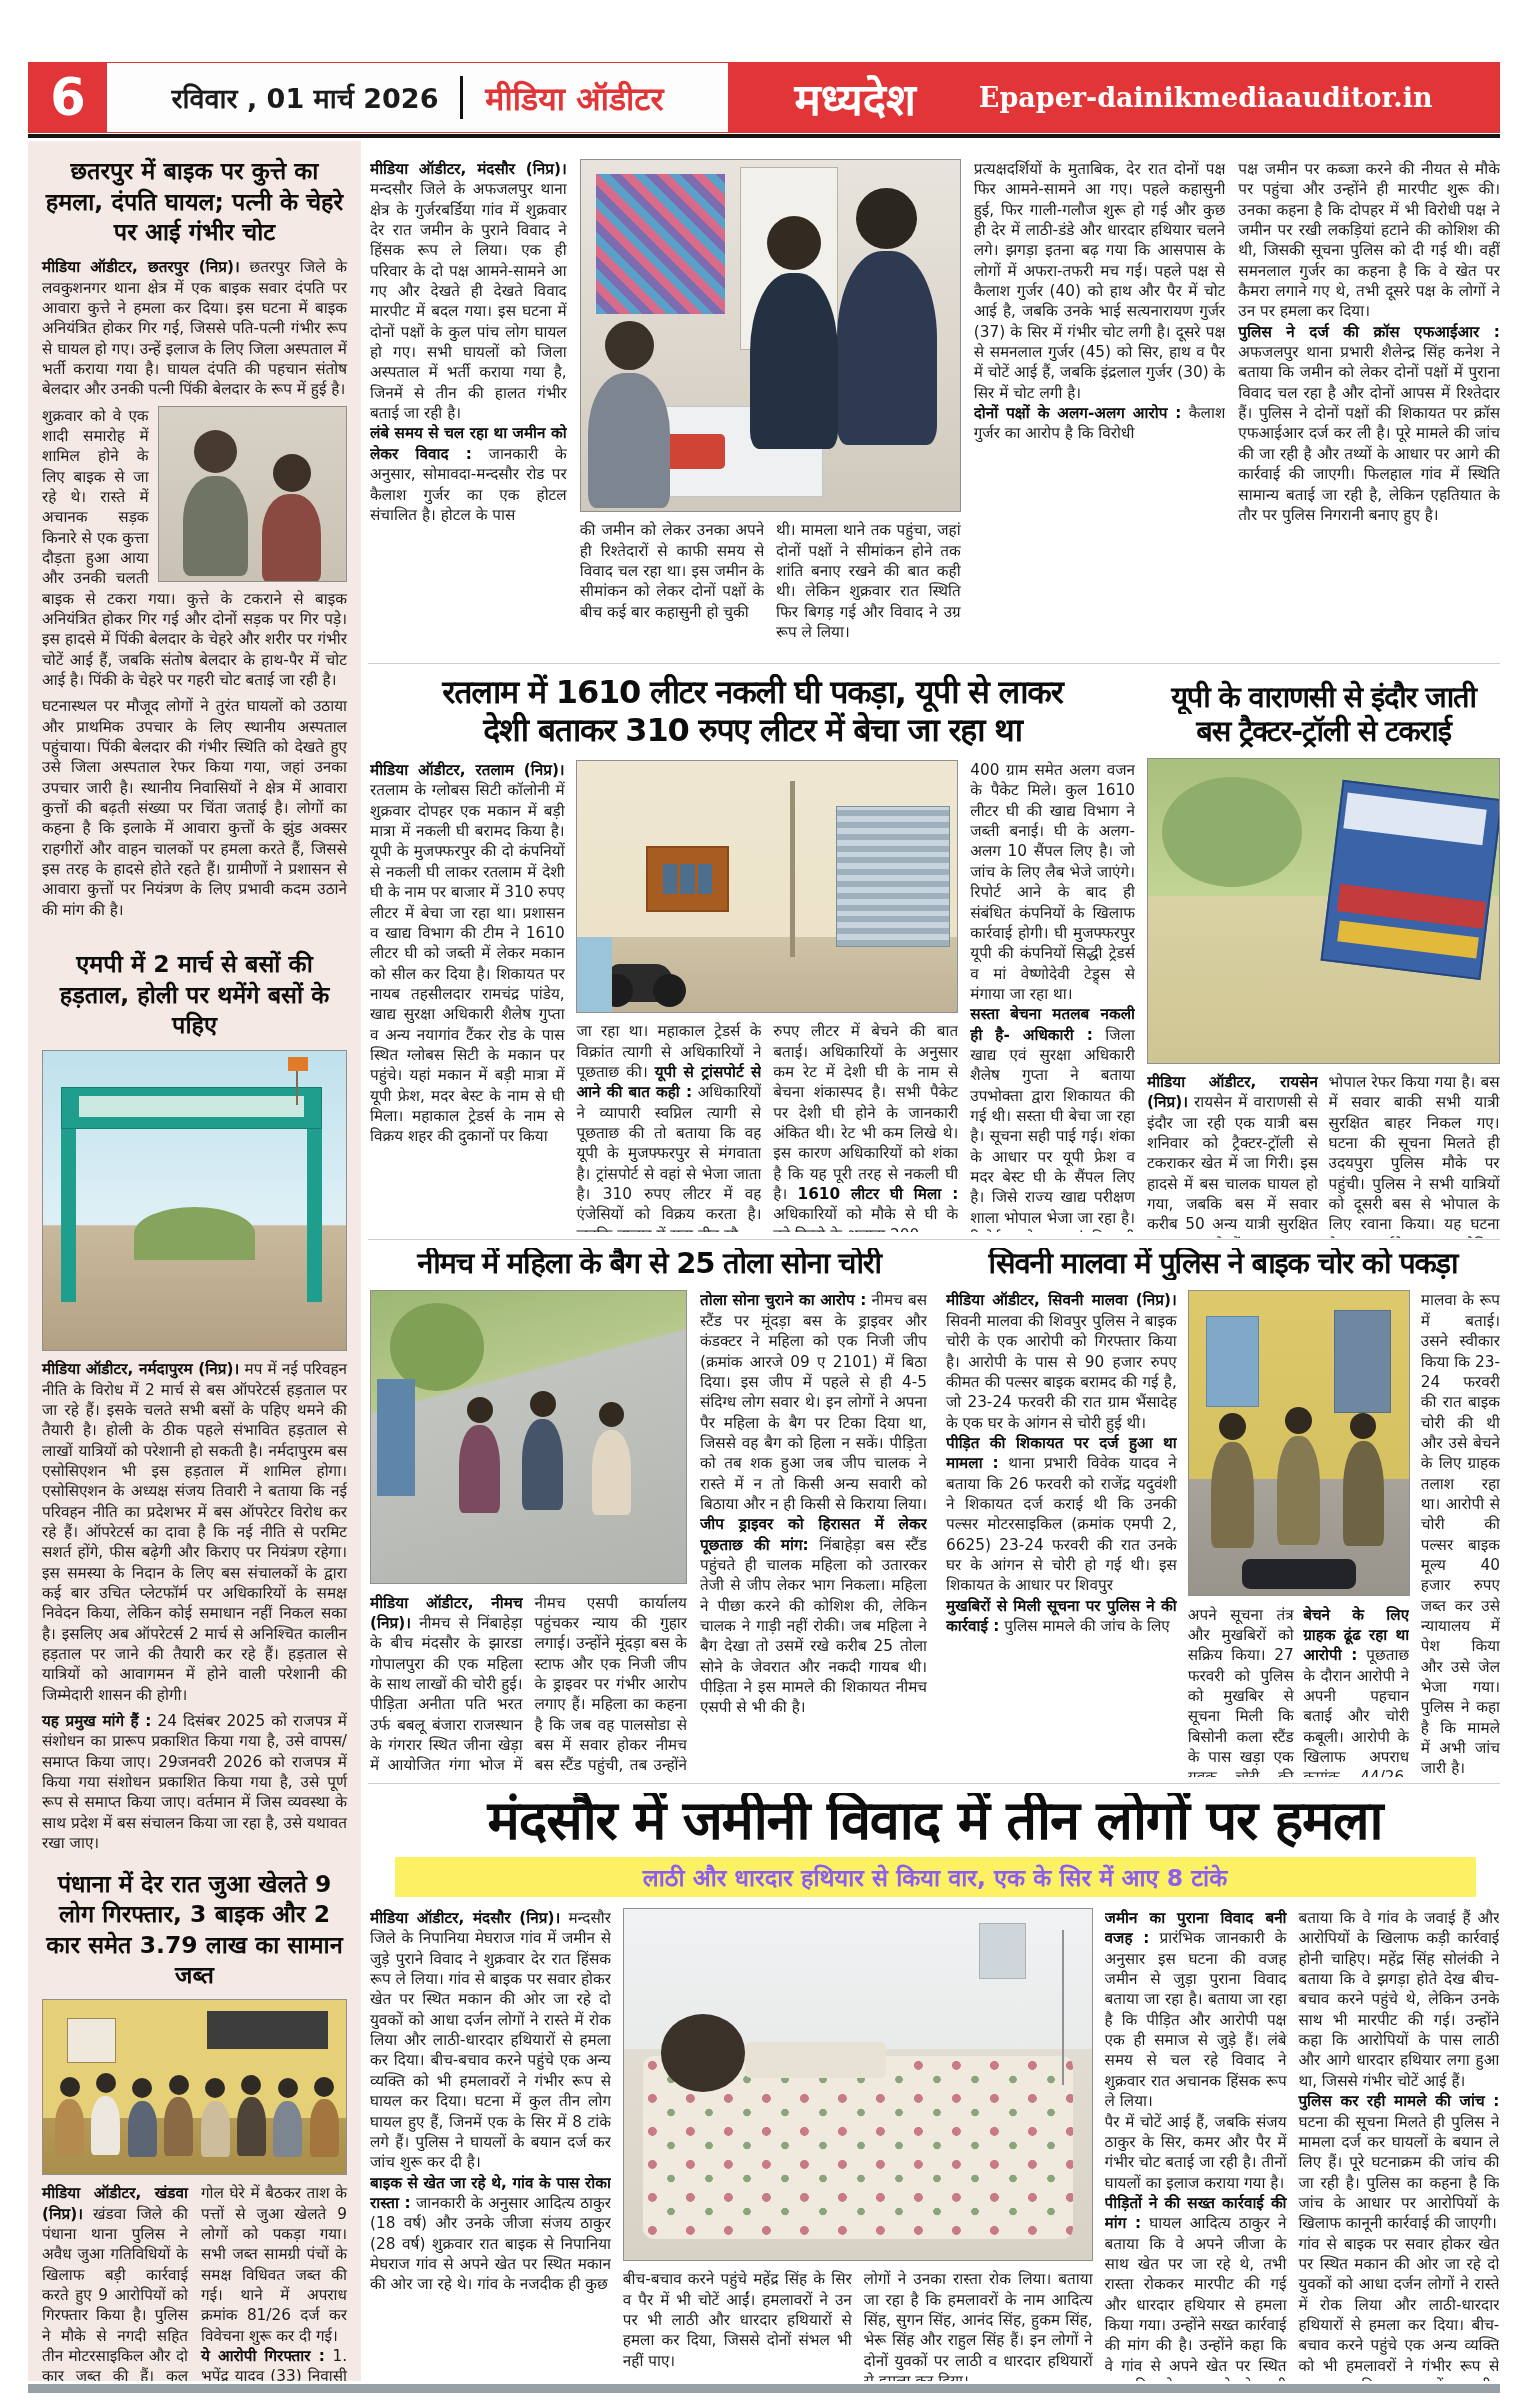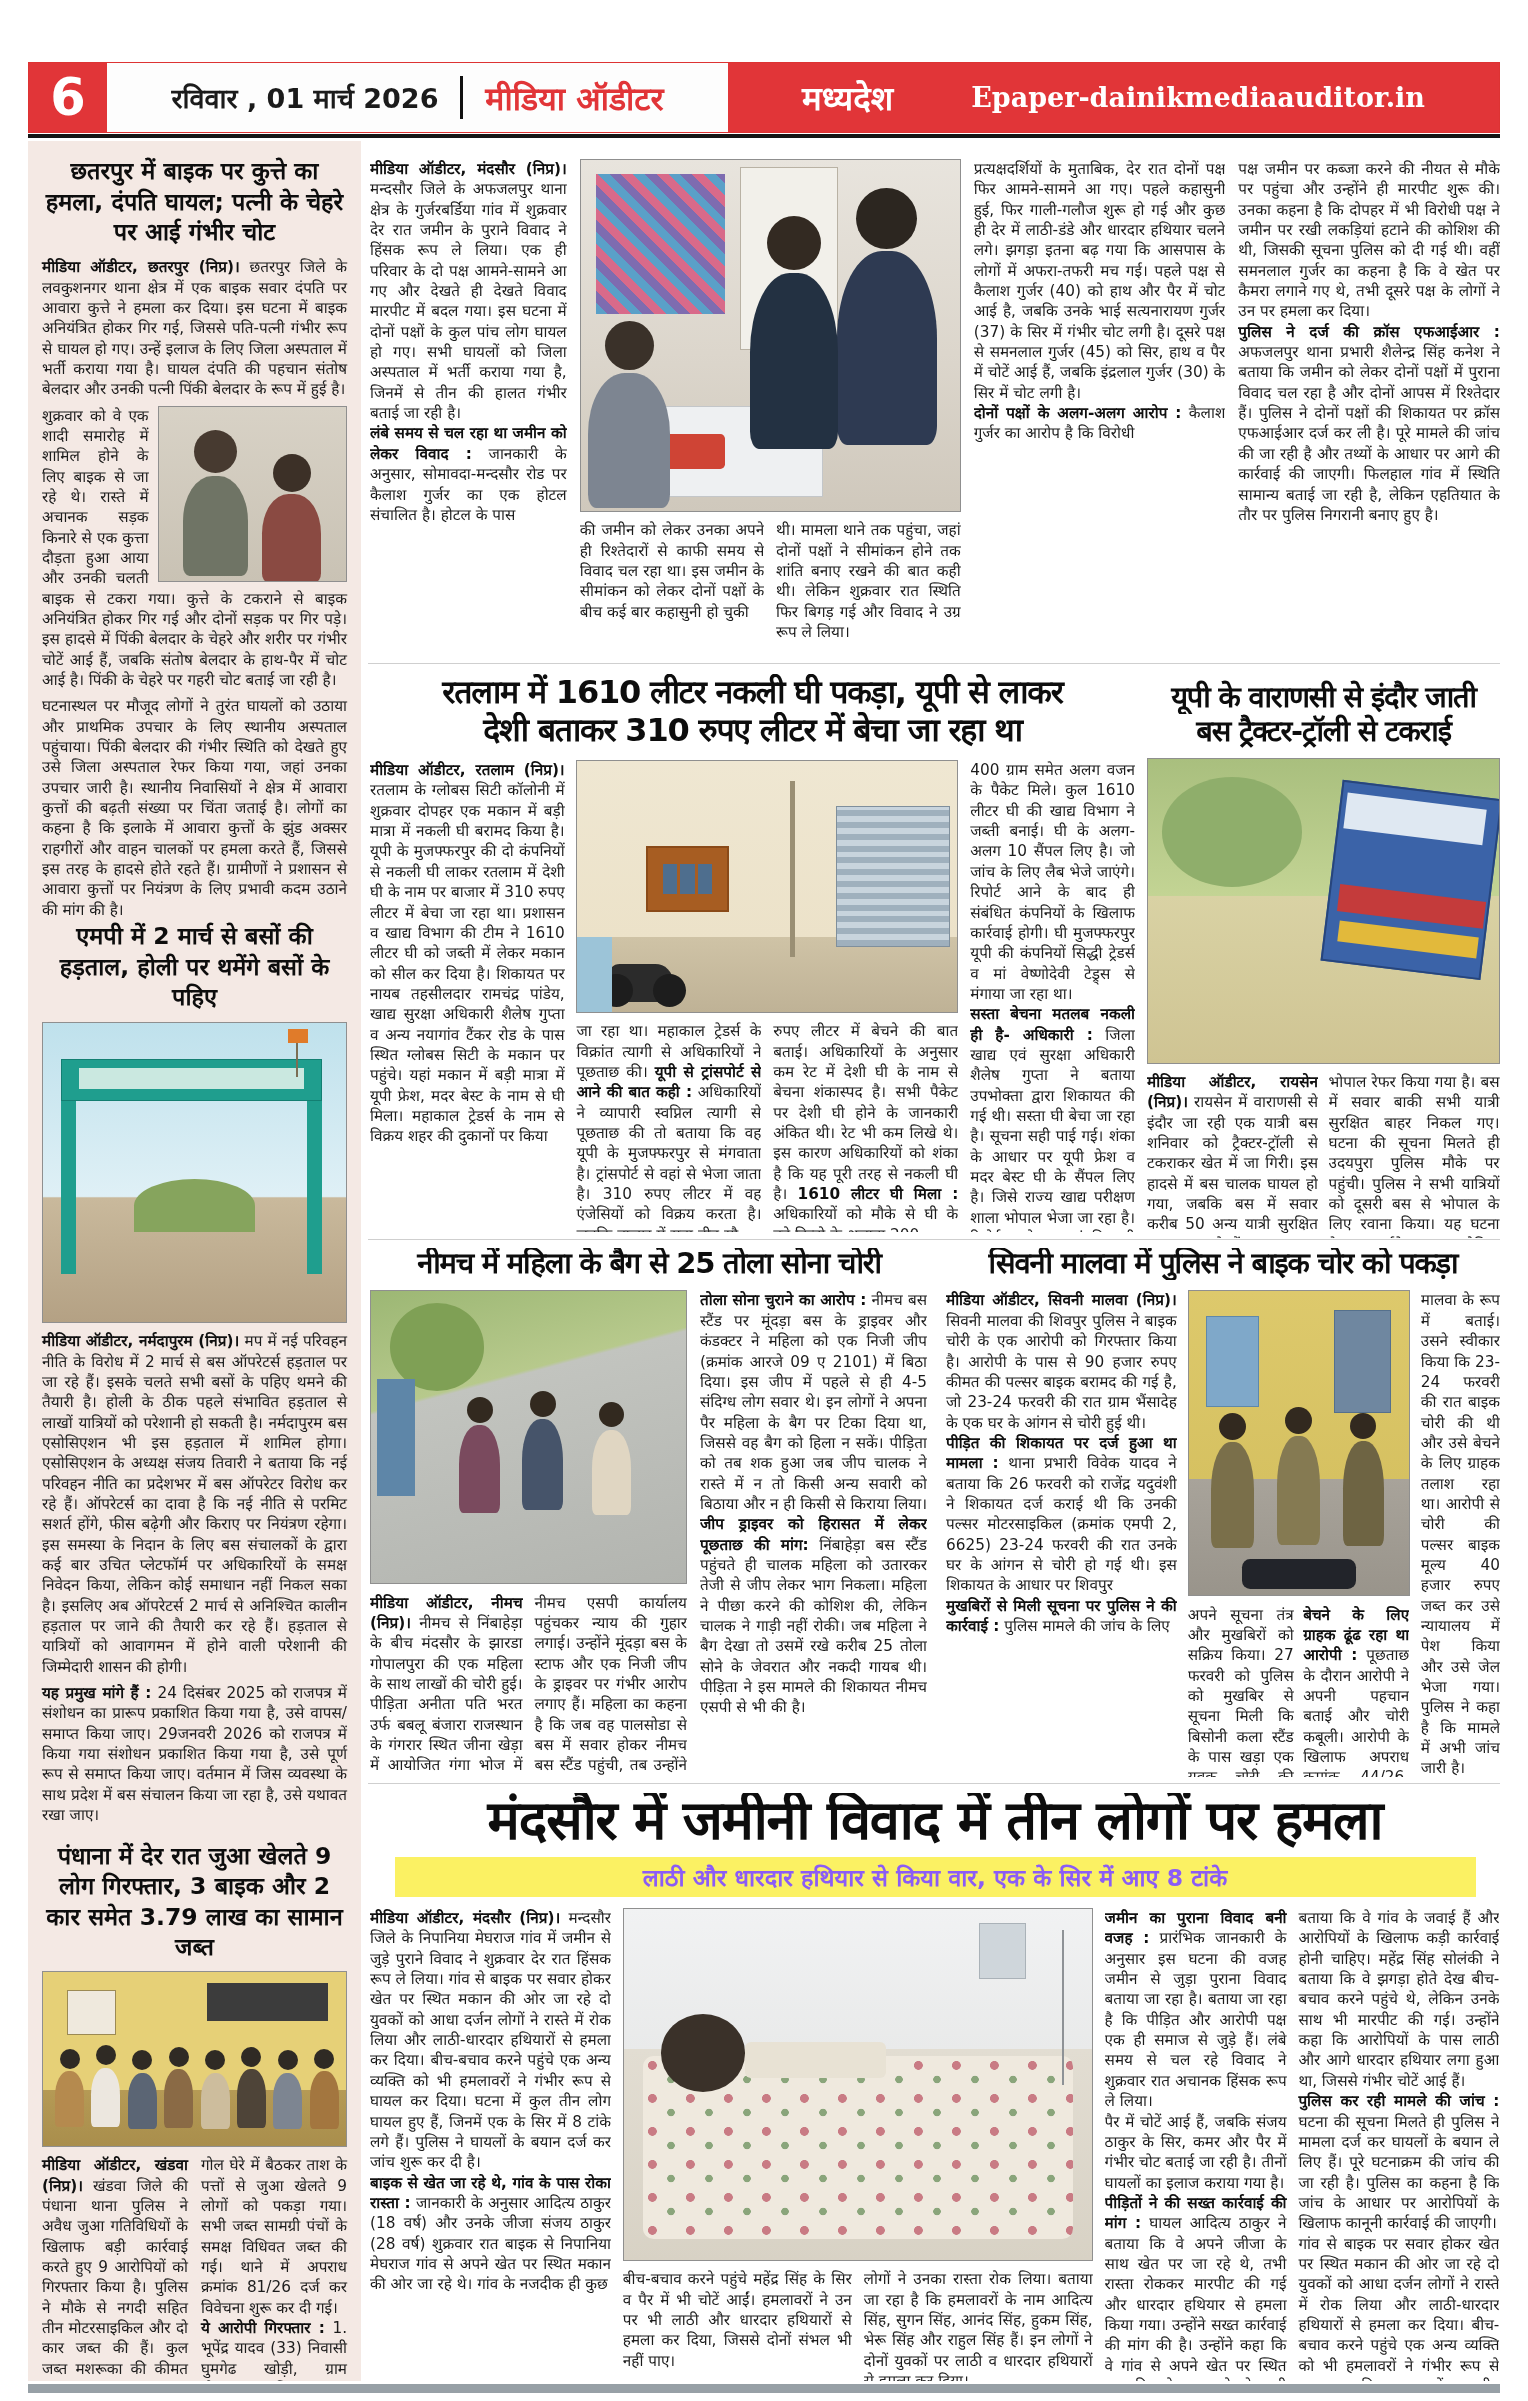--- a/index.html
+++ b/index.html
@@ -7,21 +7,21 @@
   body{position:relative;height:2401px;font-family:"DejaVu Sans",sans-serif;color:#1c1c1c;overflow:hidden}
   .abs{position:absolute}
   
   .hdr{position:absolute;left:28px;top:62px;width:1472px;height:71px;display:flex;align-items:stretch;border:0.6px solid #d33}
   .hdr .numbox{width:78px;background:#e13538;color:#fff;font-size:51px;font-weight:700;display:flex;align-items:center;justify-content:center}
   .hdr .white{flex:0 0 621px;background:#fdfdfd;display:flex;align-items:center;justify-content:center;gap:22px}
   .hdr .date{font-size:27px;font-weight:700;color:#1b1b1b}
   .hdr .vbar{width:2.9px;height:43px;background:#111}
   .hdr .paper{font-size:32px;font-weight:800;color:#e13538}
   .hdr .red{flex:1;background:#e13538;color:#fff;display:flex;align-items:center;justify-content:space-around;padding:0 35px}
-  .hdr .section{font-size:33px;font-weight:800}
+  .hdr .section{font-size:44px;font-weight:800}
   .hdr .site{font-family:"DejaVu Serif",serif;font-size:27px;font-weight:700}
   .hrule{position:absolute;left:28px;top:134px;width:1472px;height:4.1px;background:#151515}
   
   .bt{font-size:15.3px;line-height:1.33;text-align:justify}
   .bt .lead{font-weight:700;color:#101010}
   .col{overflow:hidden}
   .dividerline{position:absolute;left:368px;width:1132px;height:1.2px;background:#cfcfcf}
   
   .headline{font-weight:800;color:#0d0d0d;text-align:center;letter-spacing:-1.2px}
   .hl-main{font-size:69px;line-height:1.02;white-space:nowrap;overflow:hidden}
@@ -77,21 +77,21 @@
         </div>
       <div class="person" style="left:103px;top:47px;width:59px">
           <div class="ph" style="width:38px;height:38px;background:#3c3027"></div>
           <div class="pb" style="width:59px;height:88px;background:#8a4a42"></div>
         </div>
     </div>
     <p class="bt"><span>शुक्रवार को वे एक शादी समारोह में शामिल होने के लिए बाइक से जा रहे थे। रास्ते में अचानक सड़क किनारे से एक कुत्ता दौड़ता हुआ आया और उनकी चलती बाइक से टकरा गया। कुत्ते के टकराने से बाइक अनियंत्रित होकर गिर गई और दोनों सड़क पर गिर पड़े। इस हादसे में पिंकी बेलदार के चेहरे और शरीर पर गंभीर चोटें आई हैं, जबकि संतोष बेलदार के हाथ-पैर में चोट आई है। पिंकी के चेहरे पर गहरी चोट बताई जा रही है।</span></p>
     <p class="bt" style="clear:both"><span>घटनास्थल पर मौजूद लोगों ने तुरंत घायलों को उठाया और प्राथमिक उपचार के लिए स्थानीय अस्पताल पहुंचाया। पिंकी बेलदार की गंभीर स्थिति को देखते हुए उसे जिला अस्पताल रेफर किया गया, जहां उनका उपचार जारी है। स्थानीय निवासियों ने क्षेत्र में आवारा कुत्तों की बढ़ती संख्या पर चिंता जताई है। लोगों का कहना है कि इलाके में आवारा कुत्तों के झुंड अक्सर राहगीरों और वाहन चालकों पर हमला करते हैं, जिससे इस तरह के हादसे होते रहते हैं। ग्रामीणों ने प्रशासन से आवारा कुत्तों पर नियंत्रण के लिए प्रभावी कदम उठाने की मांग की है।</span></p>
   </div>
 
-  <div style="margin-top:1px">
+  <div style="margin-top:29px">
     <div class="hl-rail">एमपी में 2 मार्च से बसों की हड़ताल, होली पर थमेंगे बसों के पहिए</div>
     <div class="photo" style="width:100%;height:301px;margin-top:9.4px;background:linear-gradient(180deg,#bfe1ec 0%,#dff0f6 58%,#c9b99c 58.5%,#b4a184 100%)">
       <div class="shape" style="left:6%;top:14%;width:5%;height:70%;background:#1f9e8e"></div>
       <div class="shape" style="right:8%;top:14%;width:5%;height:70%;background:#1f9e8e"></div>
       <div class="shape" style="left:6%;top:12%;width:86%;height:14%;background:#1f9e8e;border:1.8px solid #137f72"></div>
       <div class="shape" style="left:12%;top:15%;width:74%;height:7%;background:#e9f5ef;opacity:.85"></div>
       <div class="shape" style="right:16%;top:2%;width:1.8px;height:16%;background:#7b6e54"></div>
       <div class="shape" style="right:12.5%;top:2%;width:20px;height:14px;background:#e07b2a"></div>
       <div class="shape" style="left:30%;top:52%;width:40%;height:18%;background:#86a45d;border-radius:50% 50% 0 0"></div>
     </div>

